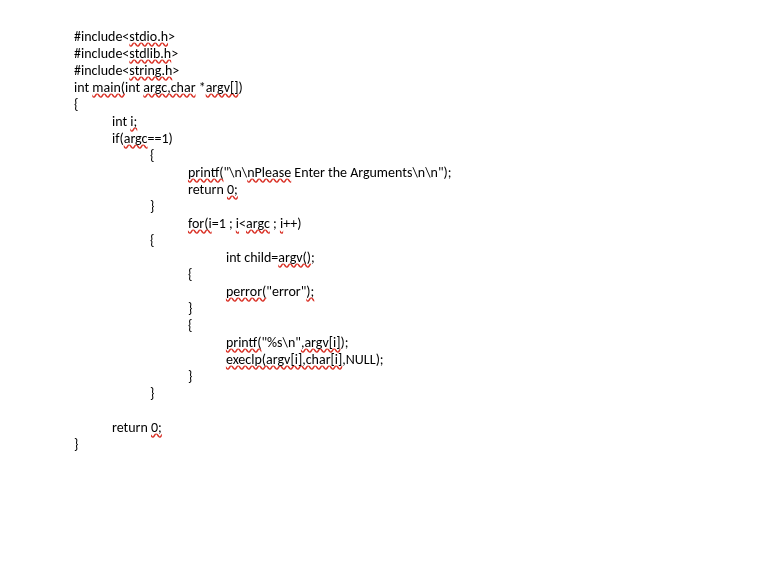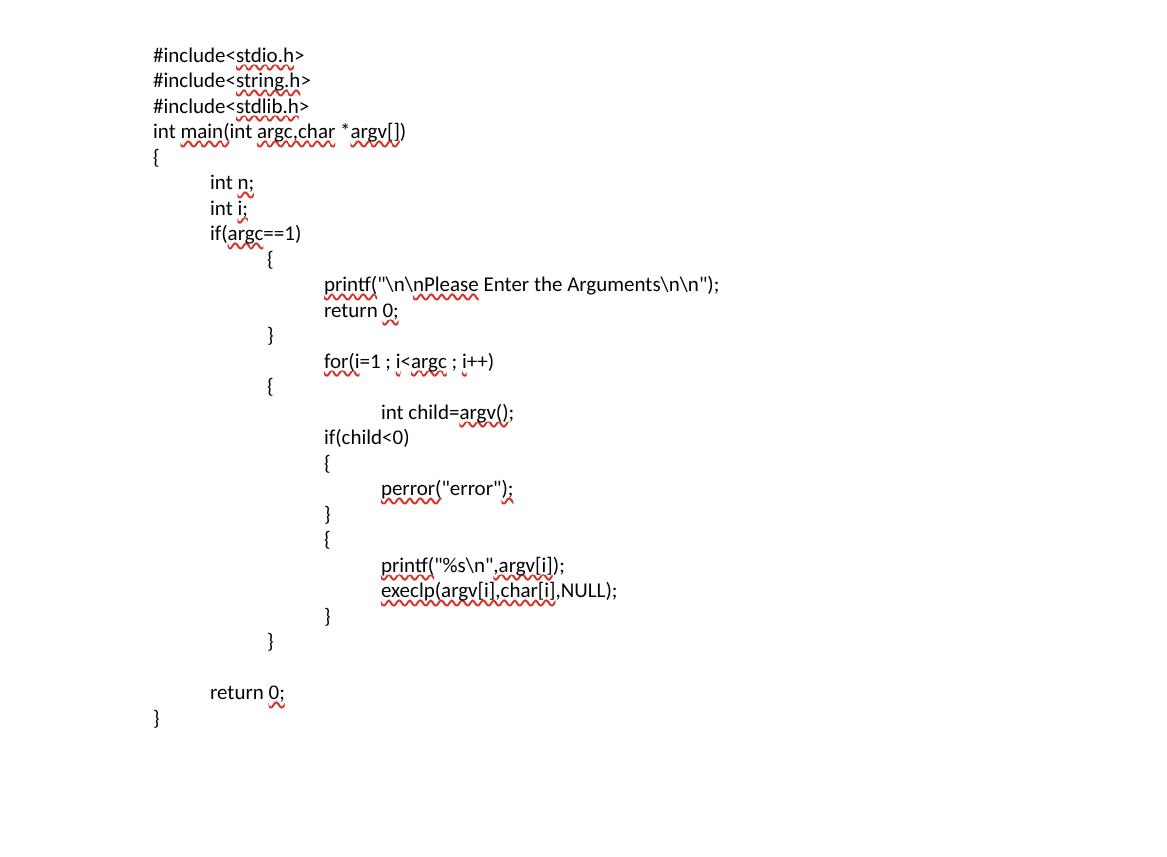--- a/index.html
+++ b/index.html
@@ -8,52 +8,49 @@
       font-family: Calibri, Arial, sans-serif;
       font-size: 14px;
       background: #fff;
       width: 778px;
       height: 571px;
       color: #000;
     }
     .doc {
       padding: 28px 0 0 74px;
       line-height: 17px;
-      margin-left: 28px;
     }
     .line {
       white-space: pre;
     }
     .spell {
       text-decoration-line: underline;
       text-decoration-style: wavy;
       text-decoration-color: #d93025;
       text-decoration-skip-ink: none;
     }
   </style>
 </head>
 <body>
 
 <div class="doc">
 <div class="line"><span>#include&lt;</span><span class="spell">stdio.h</span><span>&gt;</span></div>
+<div class="line"><span>#include&lt;</span><span class="spell">stdlib.h</span><span>&gt;</span></div>
 <div class="line"><span>#include&lt;</span><span class="spell">string.h</span><span>&gt;</span></div>
-<div class="line"><span>#include&lt;</span><span class="spell">stdlib.h</span><span>&gt;</span></div>
 <div class="line"><span>int</span><span> </span><span class="spell">main(</span><span>int</span><span> </span><span class="spell">argc,char</span><span> *</span><span class="spell">argv[]</span><span>)</span></div>
 <div class="line"><span>{</span></div>
-<div class="line"><span>            int</span><span> </span><span class="spell">n;</span></div>
 <div class="line"><span>            int</span><span> </span><span class="spell">i;</span></div>
 <div class="line"><span>            if(</span><span class="spell">argc</span><span>==1)</span></div>
 <div class="line"><span>                        {</span></div>
 <div class="line"><span>                                    </span><span class="spell">printf(</span><span>"\n\</span><span class="spell">nPlease</span><span> Enter the Arguments\n\n");</span></div>
 <div class="line"><span>                                    return </span><span class="spell">0;</span></div>
 <div class="line"><span>                        }</span></div>
 <div class="line"><span>                                    </span><span class="spell">for(i</span><span>=1 ; </span><span class="spell">i</span><span>&lt;</span><span class="spell">argc</span><span> ; </span><span class="spell">i</span><span>++)</span></div>
 <div class="line"><span>                        {</span></div>
 <div class="line"><span>                                                int</span><span> child=</span><span class="spell">argv()</span><span>;</span></div>
-<div class="line"><span>                                    if(child&lt;0)</span></div>
 <div class="line"><span>                                    {</span></div>
 <div class="line"><span>                                                </span><span class="spell">perror(</span><span>"error"</span><span class="spell">);</span></div>
 <div class="line"><span>                                    }</span></div>
 <div class="line"><span>                                    {</span></div>
 <div class="line"><span>                                                </span><span class="spell">printf(</span><span>"%s\n"</span><span class="spell">,argv[i]</span><span>);</span></div>
 <div class="line"><span>                                                </span><span class="spell">execlp(argv[i],char[i]</span><span>,NULL);</span></div>
 <div class="line"><span>                                    }</span></div>
 <div class="line"><span>                        }</span></div>
 <div class="line"><span> </span></div>
 <div class="line"><span>            return </span><span class="spell">0;</span></div>

